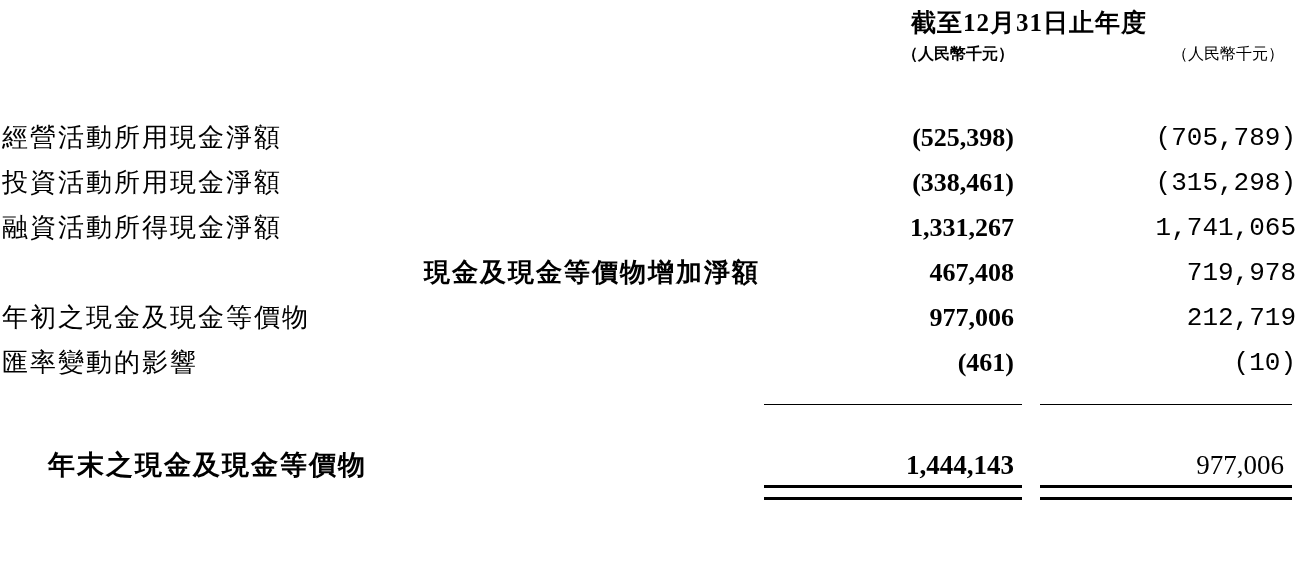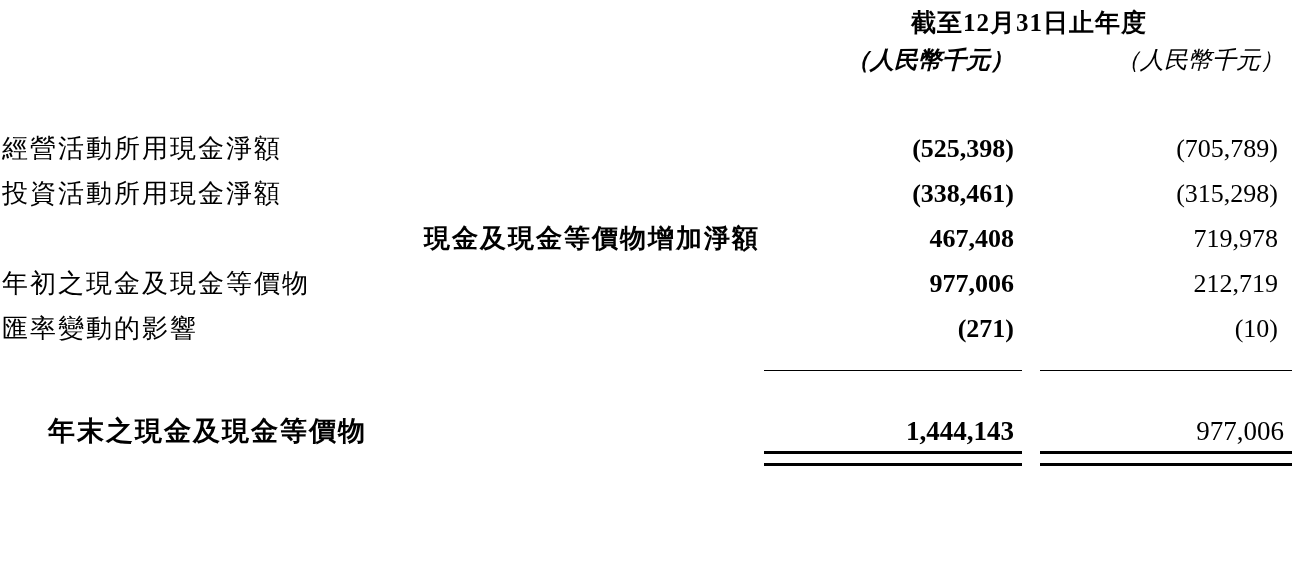--- a/index.html
+++ b/index.html
@@ -37,22 +37,21 @@
     letter-spacing: 1px;
     padding: 6px 0 2px 0;
   }
   .hdr-year td, .hdr-unit td {
     text-align: right;
     font-size: 25px;
     padding: 3px 0;
   }
   .hdr-year .y1, .hdr-unit .y1 { font-weight: bold; }
   .hdr-unit td {
-    font-style: italic;
-    font-size: 24px;
+    font-size: 16px;
     padding-bottom: 4px;
   }
   .hdr-unit .pad, .hdr-year .pad { padding-right: 14px; }
 
   .spacer-row td { height: 44px; }
 
   tr.item td {
     font-size: 26px;
     padding: 5px 0;
     white-space: nowrap;
@@ -60,21 +59,21 @@
   tr.item td.label {
     text-align: left;
     letter-spacing: 2px;
     padding-left: 2px;
   }
   tr.item td.num {
     text-align: right;
     font-variant-numeric: lining-nums;
   }
   tr.item td.num.y1 { font-weight: bold; padding-right: 14px; }
-  tr.item td.num.y2 { padding-right: 20px; }
+  tr.item td.num.y2 { padding-right: 2px; font-family: Liberation Mono, monospace; }
   tr.item.bold td.label { font-weight: bold; text-align: right; }
 
   .rule-row td { padding: 0; height: 20px; vertical-align: bottom; }
   .rule-row td.num .rule {
     border-top: 1.6px solid #000;
     height: 0;
     margin-right: 6px;
     margin-left: 4px;
   }
 
@@ -132,35 +131,41 @@
         <td class="num y1">(525,398)</td>
         <td></td>
         <td class="num y2">(705,789)</td>
       </tr>
       <tr class="item">
         <td class="label">投資活動所用現金淨額</td>
         <td class="num y1">(338,461)</td>
         <td></td>
         <td class="num y2">(315,298)</td>
       </tr>
+      <tr class="item">
+        <td class="label">融資活動所得現金淨額</td>
+        <td class="num y1">1,331,267</td>
+        <td></td>
+        <td class="num y2">1,741,065</td>
+      </tr>
       <tr class="item bold">
         <td class="label">現金及現金等價物增加淨額</td>
         <td class="num y1">467,408</td>
         <td></td>
         <td class="num y2">719,978</td>
       </tr>
       <tr class="item">
         <td class="label">年初之現金及現金等價物</td>
         <td class="num y1">977,006</td>
         <td></td>
         <td class="num y2">212,719</td>
       </tr>
       <tr class="item">
         <td class="label">匯率變動的影響</td>
-        <td class="num y1">(271)</td>
+        <td class="num y1">(461)</td>
         <td></td>
         <td class="num y2">(10)</td>
       </tr>
 
       <tr class="rule-row">
         <td></td>
         <td class="num">
             <div class="rule"></div>
           </td>
         <td></td>

